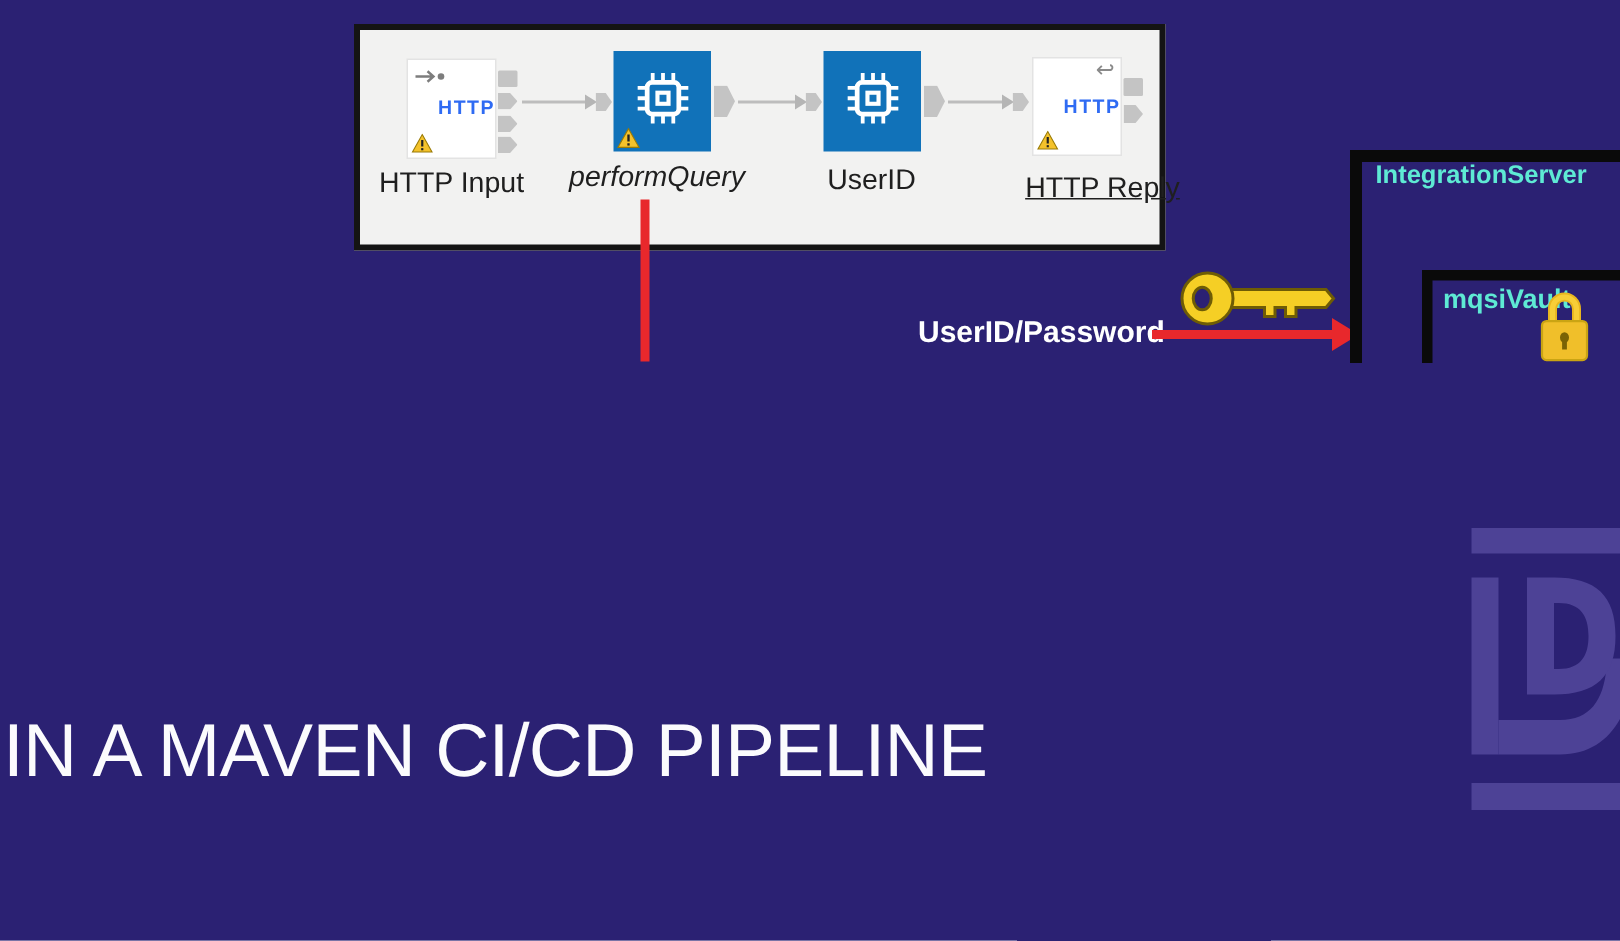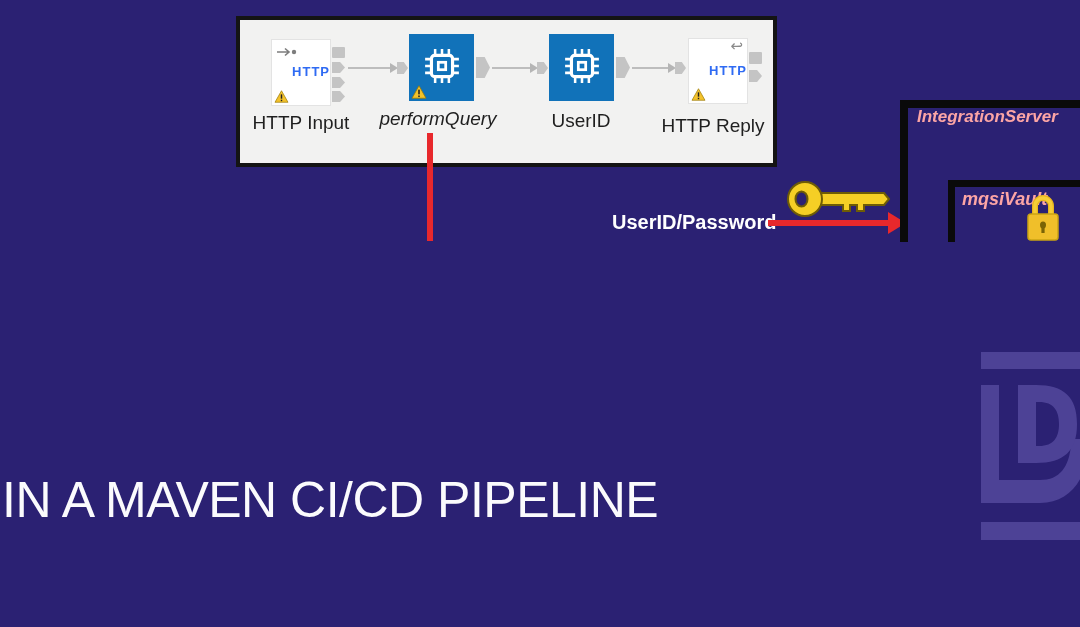--- a/index.html
+++ b/index.html
@@ -28,21 +28,21 @@
     border-bottom:5px solid transparent;border-left:8px solid #b5b5b5;}
 
   
   .red-line{position:absolute;left:427px;top:133px;width:6px;height:108px;background:#e8282c;}
   .cred-label{position:absolute;left:612px;top:211px;color:#ffffff;font-weight:bold;font-size:20px;}
   .red-arrow-shaft{position:absolute;left:768px;top:220px;width:124px;height:6px;background:#e8282c;}
   .red-arrow-head{position:absolute;left:888px;top:212px;width:0;height:0;
     border-top:11px solid transparent;border-bottom:11px solid transparent;border-left:18px solid #e8282c;}
 
   .box-border{position:absolute;background:#0a0a0a;}
-  .box-label{position:absolute;color:#fca5a5;font-weight:bold;font-style:italic;}
+  .box-label{position:absolute;color:#5eead4;font-weight:bold;}
 
   
   .eyebrow{position:absolute;left:6px;top:347px;color:#1dcdac;font-size:38px;}
   .title-line{position:absolute;left:2px;color:#fbfbfd;font-size:50px;letter-spacing:-0.5px;white-space:nowrap;}
   .title-1{top:406px;}
   .title-2{top:471px;}
 
   .logo{position:absolute;left:978px;top:345px;}
 </style>
 </head>
@@ -130,21 +130,21 @@
         <span class="warn">
           <svg width="15" height="13" viewBox="0 0 20 18">
             <path d="M10,1 L19,17 H1 Z" fill="#f4c22b" stroke="#9a7b06" stroke-width="1"></path>
             <rect x="9" y="6" width="2" height="6" fill="#222"></rect>
               <rect x="9" y="13.5" width="2" height="2" fill="#222"></rect>
           </svg>
         </span>
       </div>
       <span class="term sq" style="left:509px;top:32px;width:13px;height:12px;"></span>
       <span class="term pent" style="left:509px;top:50px;width:13px;height:12px;"></span>
-      <div class="node-label" style="left:473px;top:95px;">HTTP Reply</div>
+      <div class="node-label" style="left:495px;top:95px;text-decoration:underline;">HTTP Reply</div>
     </div>
   </div>
 
   <div class="red-line"></div>
 
   <svg class="logo" style="left:786px;top:178px;" width="108" height="42" viewBox="0 0 108 42">
     <g stroke="#6e5c05" stroke-width="2">
       <path d="M34,15 H98 L103,21 L98,27 H78 V33 H71 V27 H64 V33 H57 V27 H34 Z" fill="#f5cf25"></path>
       <circle cx="19" cy="21" r="17" fill="#f5cf25"></circle>
       <ellipse cx="15.5" cy="21" rx="6" ry="7.5" fill="#2b2173"></ellipse>

